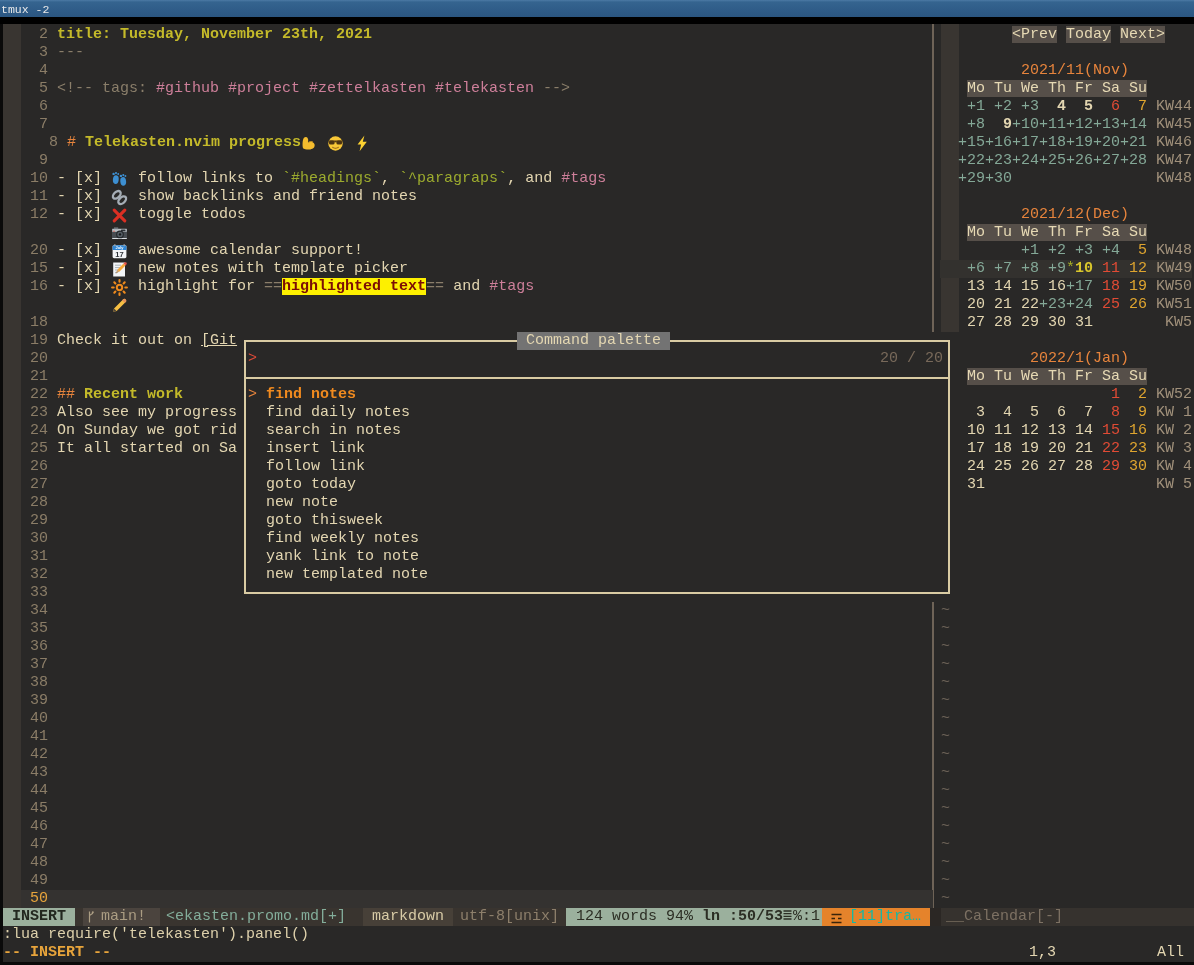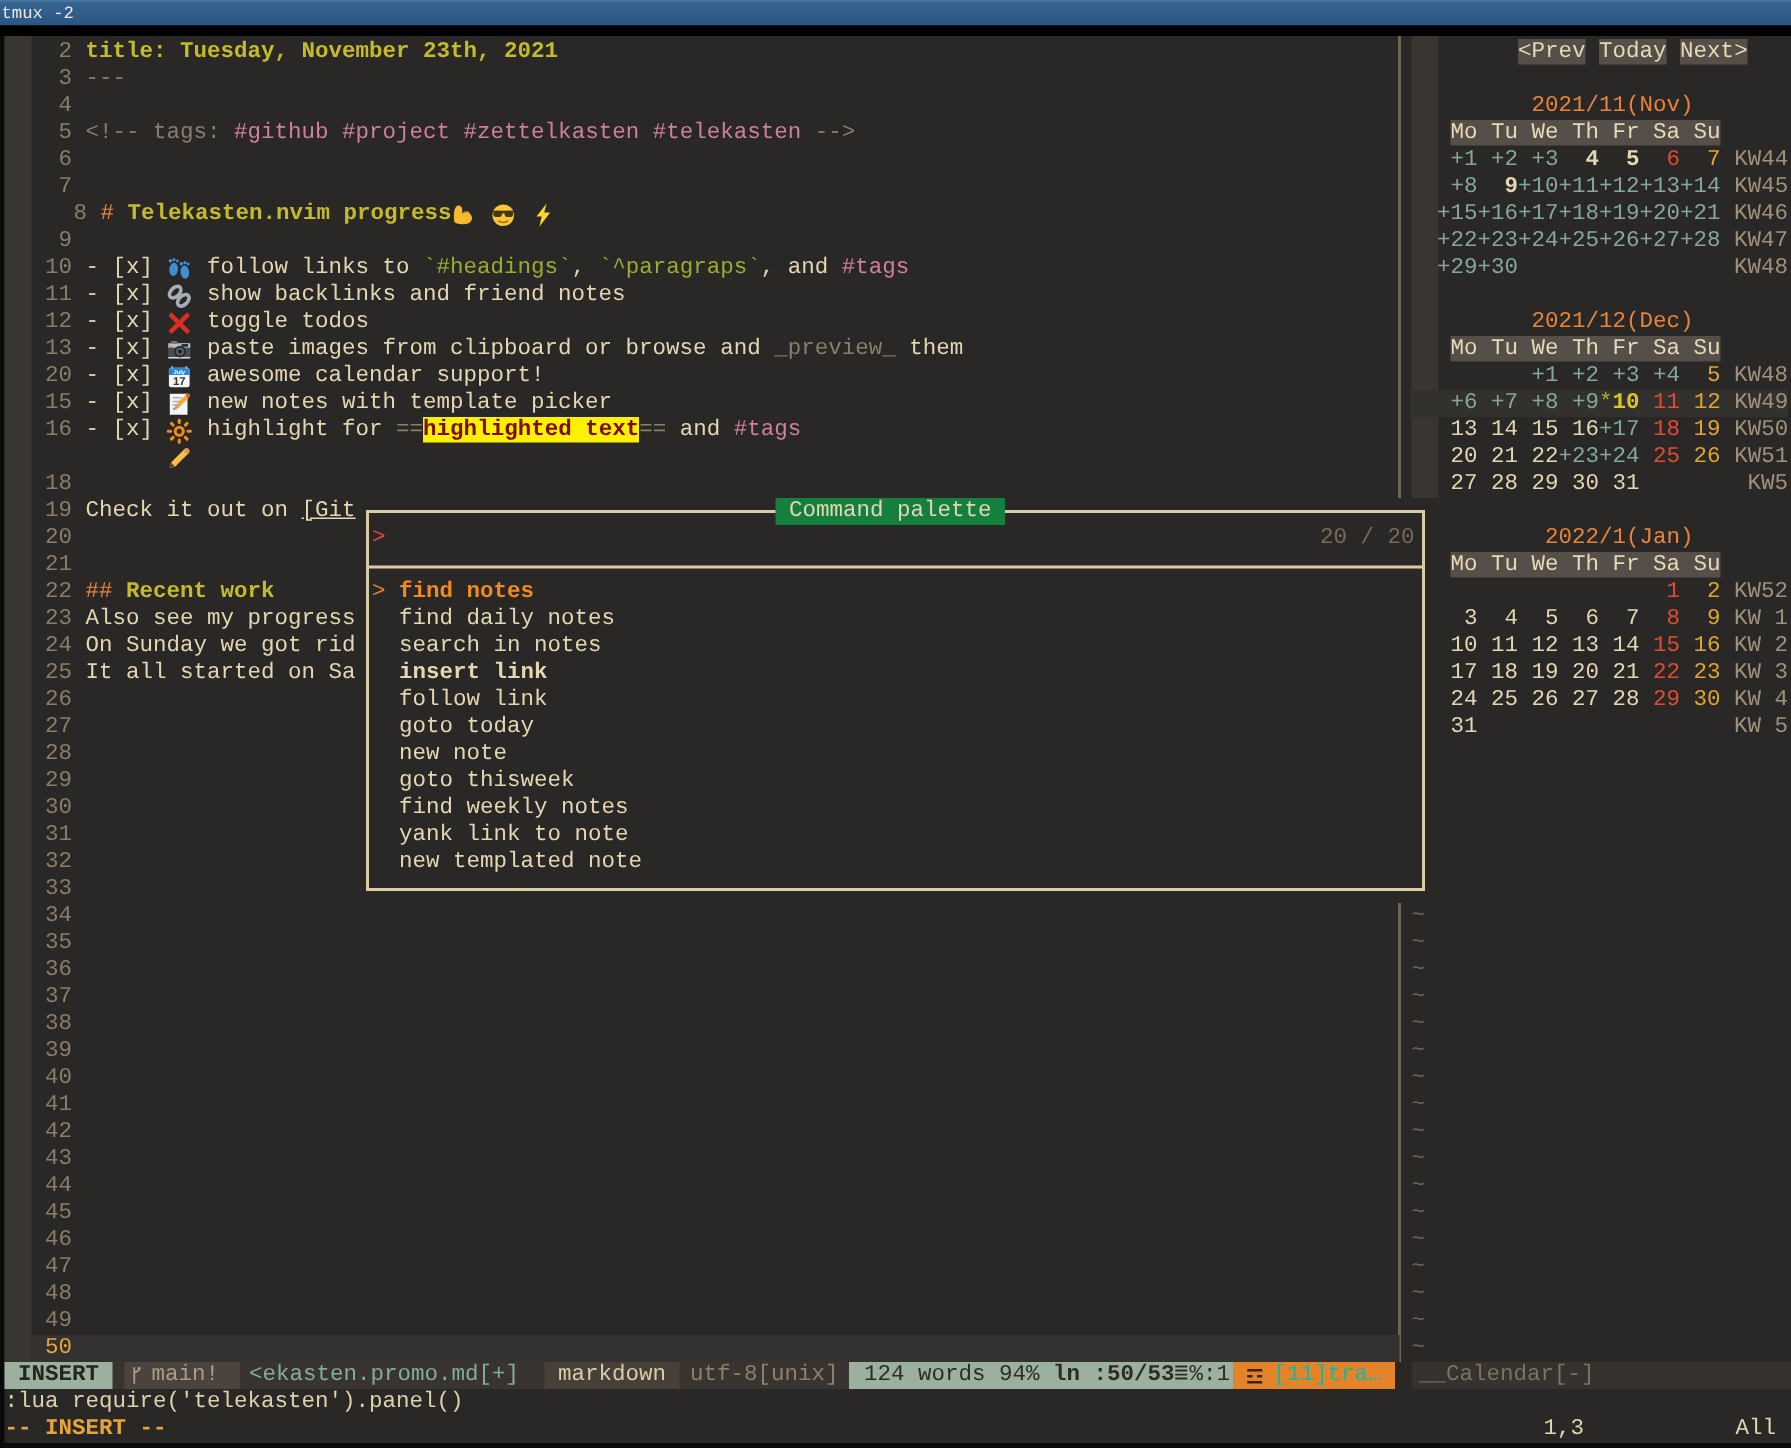--- a/index.html
+++ b/index.html
@@ -44,21 +44,20 @@
 <pre class="fg" style="left:21px;top:44px;"><span class="n">  3 </span><span class="gy">---</span></pre>
 <pre class="fg" style="left:21px;top:62px;"><span class="n">  4 </span></pre>
 <pre class="fg" style="left:21px;top:80px;"><span class="n">  5 </span><span class="gy">&lt;!-- tags: </span><span class="pk">#github #project #zettelkasten #telekasten</span><span class="gy"> --&gt;</span></pre>
 <pre class="fg" style="left:21px;top:98px;"><span class="n">  6 </span></pre>
 <pre class="fg" style="left:21px;top:116px;"><span class="n">  7 </span></pre>
 <pre class="fg" style="left:21px;top:134px;margin-left:10px;"><span class="n">  8 </span><span class="o"># </span><b class="ti">Telekasten.nvim progress</b></pre>
 <pre class="fg" style="left:21px;top:152px;"><span class="n">  9 </span></pre>
 <pre class="fg" style="left:21px;top:170px;"><span class="n"> 10 </span>- [x]    follow links to <span class="gr">`#headings`</span>, <span class="gr">`^paragraps`</span>, and <span class="pk">#tags</span></pre>
 <pre class="fg" style="left:21px;top:188px;"><span class="n"> 11 </span>- [x]    show backlinks and friend notes</pre>
 <pre class="fg" style="left:21px;top:206px;"><span class="n"> 12 </span>- [x]    toggle todos</pre>
-<pre class="fg" style="left:21px;top:224px;"><span class="n"> 13 </span>- [x]    paste images from clipboard or browse and <span class="gy">_preview_</span> them</pre>
 <pre class="fg" style="left:21px;top:242px;"><span class="n"> 20 </span>- [x]    awesome calendar support!</pre>
 <pre class="fg" style="left:21px;top:260px;"><span class="n"> 15 </span>- [x]    new notes with template picker</pre>
 <pre class="fg" style="left:21px;top:278px;"><span class="n"> 16 </span>- [x]    highlight for <span class="gy">==</span><span class="hl">highlighted text</span><span class="gy">==</span> and <span class="pk">#tags</span></pre>
 <pre class="fg" style="left:21px;top:314px;"><span class="n"> 18 </span></pre>
 <pre class="fg" style="left:21px;top:332px;"><span class="n"> 19 </span>Check it out on <span class="lk">[Git</span></pre>
 <pre class="fg" style="left:21px;top:350px;"><span class="n"> 20 </span></pre>
 <pre class="fg" style="left:21px;top:368px;font-family:Liberation Mono, monospace;"><span class="n"> 21 </span></pre>
 <pre class="fg" style="left:21px;top:386px;"><span class="n"> 22 </span><span class="o">## </span><b class="ti">Recent work</b></pre>
 <pre class="fg" style="left:21px;top:404px;"><span class="n"> 23 </span>Also see my progress</pre>
 <pre class="fg" style="left:21px;top:422px;"><span class="n"> 24 </span>On Sunday we got rid</pre>
@@ -205,27 +204,27 @@
       </svg></div>
 <div style="position:absolute;left:354px;top:135px;width:17px;height:17px"><svg width="17" height="17" viewBox="0 0 17 17">
         <path d="M10.4 0.6 L3.6 9.4 L7.1 9.4 L5.6 16.2 L12.8 6.7 L8.8 6.7 Z" fill="#fdd231"></path>
       </svg></div>
 <div style="position:absolute;left:239px;top:332px;width:714px;height:270px;background:#292827"></div>
 <div style="position:absolute;left:243.5px;top:340px;width:706px;height:2px;background:#d9cba3"></div>
 <div style="position:absolute;left:243.5px;top:376.5px;width:706px;height:2px;background:#d9cba3"></div>
 <div style="position:absolute;left:243.5px;top:592px;width:706px;height:2px;background:#d9cba3"></div>
 <div style="position:absolute;left:243.5px;top:340px;width:2px;height:254px;background:#d9cba3"></div>
 <div style="position:absolute;left:947.5px;top:340px;width:2px;height:254px;background:#d9cba3"></div>
-<pre class="fg" style="left:517px;top:332px;background:#15803d"> Command palette </pre>
+<pre class="fg" style="left:517px;top:332px;background:#737373"> Command palette </pre>
 <pre style="left:248px;top:350px;"><span style="color:#df4a38">&gt;</span></pre>
 <pre class="dim" style="left:880px;top:350px;">20 / 20</pre>
 <pre class="fg" style="left:248px;top:386px;"><span class="o">&gt; </span><b style="color:#f08a1f">find notes</b></pre>
 <pre class="fg" style="left:248px;top:404px;">  find daily notes</pre>
 <pre class="fg" style="left:248px;top:422px;">  search in notes</pre>
-<pre class="fg" style="left:248px;top:440px;font-weight:bold;">  insert link</pre>
+<pre class="fg" style="left:248px;top:440px;">  insert link</pre>
 <pre class="fg" style="left:248px;top:458px;">  follow link</pre>
 <pre class="fg" style="left:248px;top:476px;">  goto today</pre>
 <pre class="fg" style="left:248px;top:494px;">  new note</pre>
 <pre class="fg" style="left:248px;top:512px;">  goto thisweek</pre>
 <pre class="fg" style="left:248px;top:530px;">  find weekly notes</pre>
 <pre class="fg" style="left:248px;top:548px;">  yank link to note</pre>
 <pre class="fg" style="left:248px;top:566px;">  new templated note</pre>
 <div style="position:absolute;left:3px;top:908px;width:928.5px;height:18px;background:#39342f"></div>
 <div style="position:absolute;left:3px;top:908px;width:72px;height:18px;background:#9bb09d"></div>
 <div style="position:absolute;left:83px;top:908px;width:77px;height:18px;background:#4b443e"></div>

